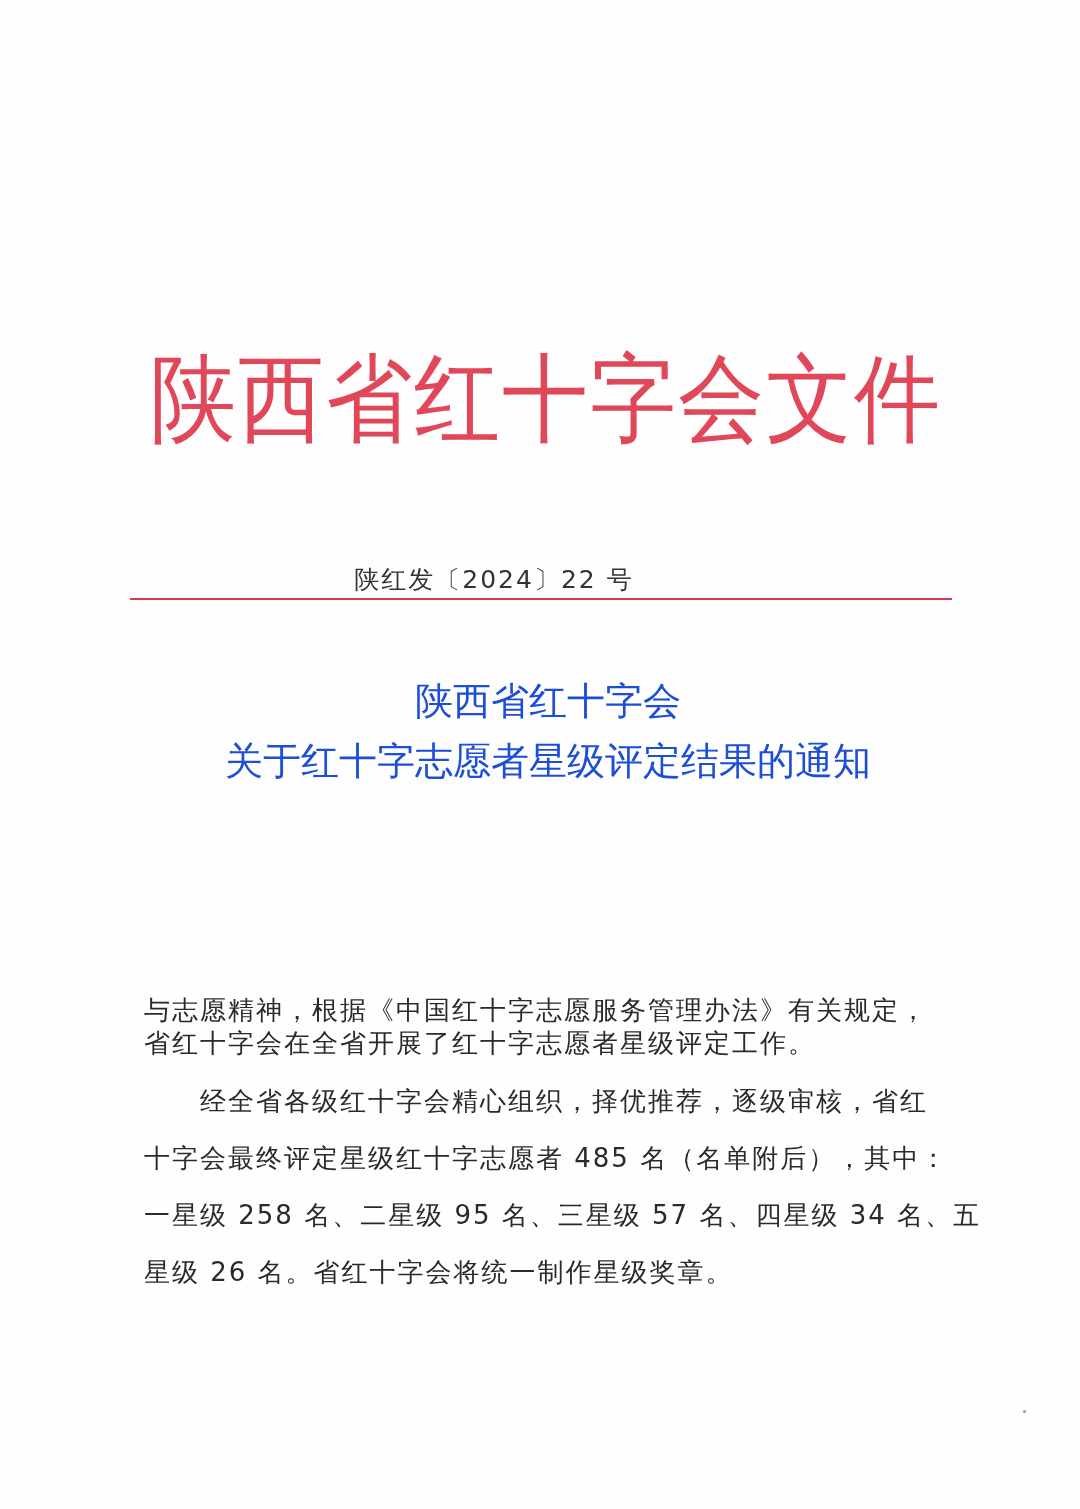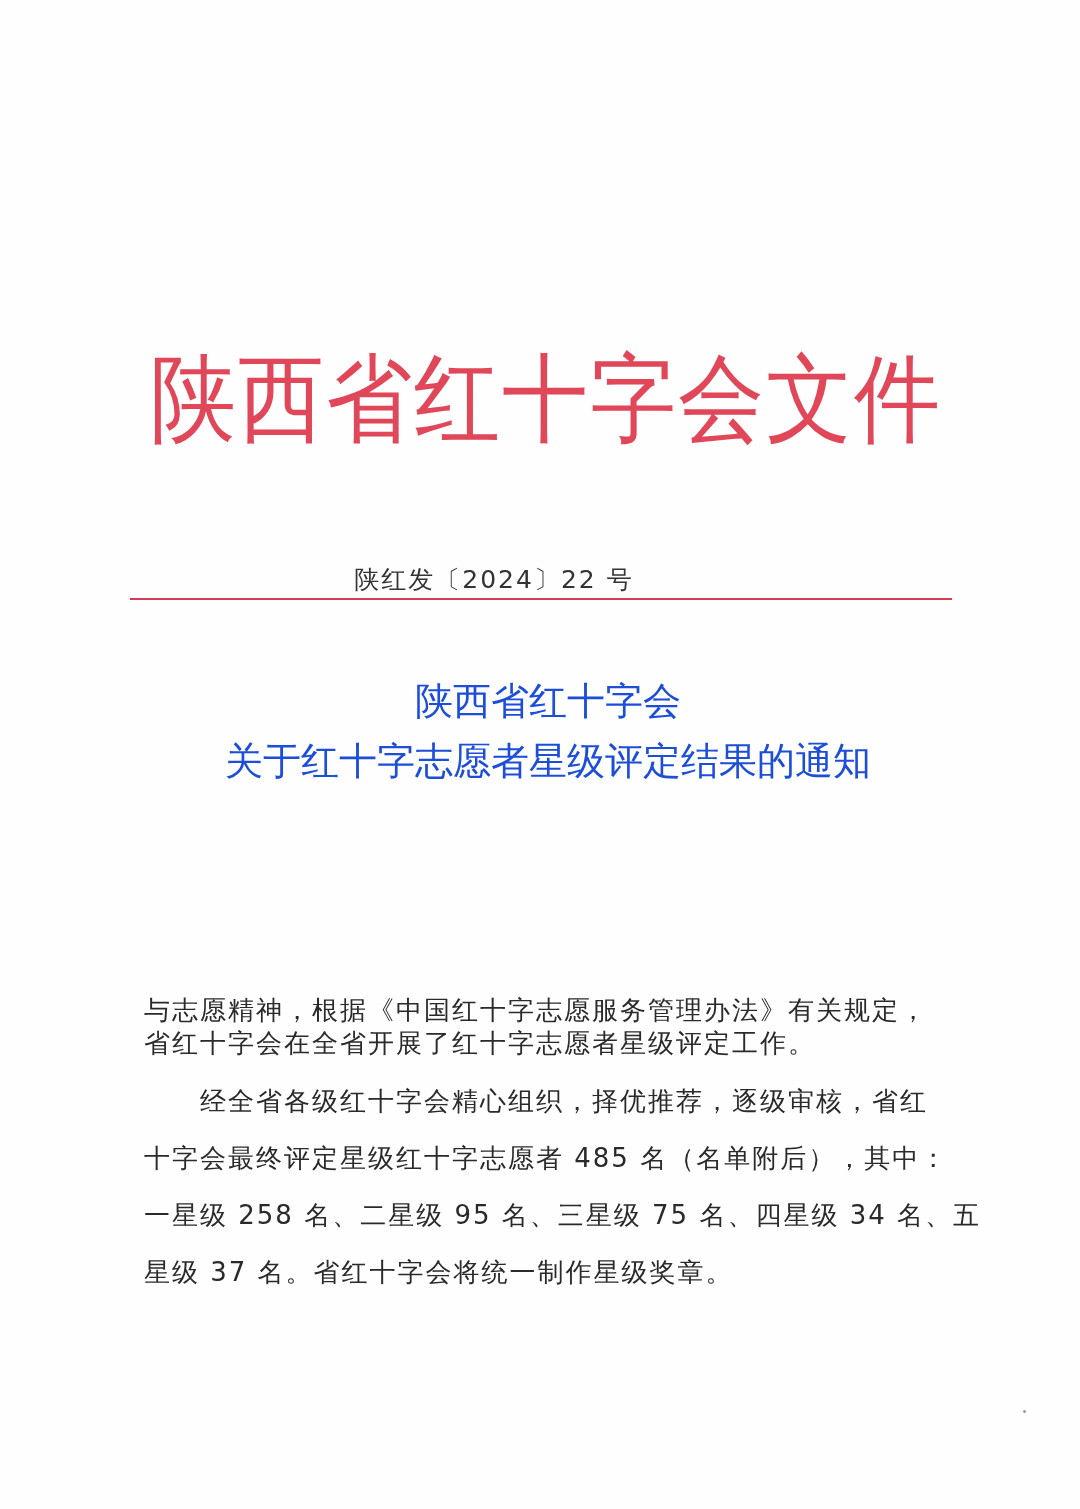--- a/index.html
+++ b/index.html
@@ -117,17 +117,17 @@
 
   <div class="red-rule"></div>
 
   <div class="title line1">陕西省红十字会</div>
   <div class="title line2">关于红十字志愿者星级评定结果的通知</div>
 
   <div class="body-text" style="top:968px;margin-top:24px;">与志愿精神，根据《中国红十字志愿服务管理办法》有关规定，</div>
   <div class="body-text" style="top:1025px;">省红十字会在全省开展了红十字志愿者星级评定工作。</div>
   <div class="body-text" style="top:1083px;">　　经全省各级红十字会精心组织，择优推荐，逐级审核，省红</div>
   <div class="body-text" style="top:1140px;">十字会最终评定星级红十字志愿者 485 名（名单附后），其中：</div>
-  <div class="body-text" style="top:1197px;">一星级 258 名、二星级 95 名、三星级 75 名、四星级 34 名、五</div>
-  <div class="body-text" style="top:1254px;">星级 37 名。省红十字会将统一制作星级奖章。</div>
+  <div class="body-text" style="top:1197px;">一星级 258 名、二星级 95 名、三星级 57 名、四星级 34 名、五</div>
+  <div class="body-text" style="top:1254px;">星级 26 名。省红十字会将统一制作星级奖章。</div>
 
   <div class="scan-dot"></div>
 </div>
 
 </body></html>

